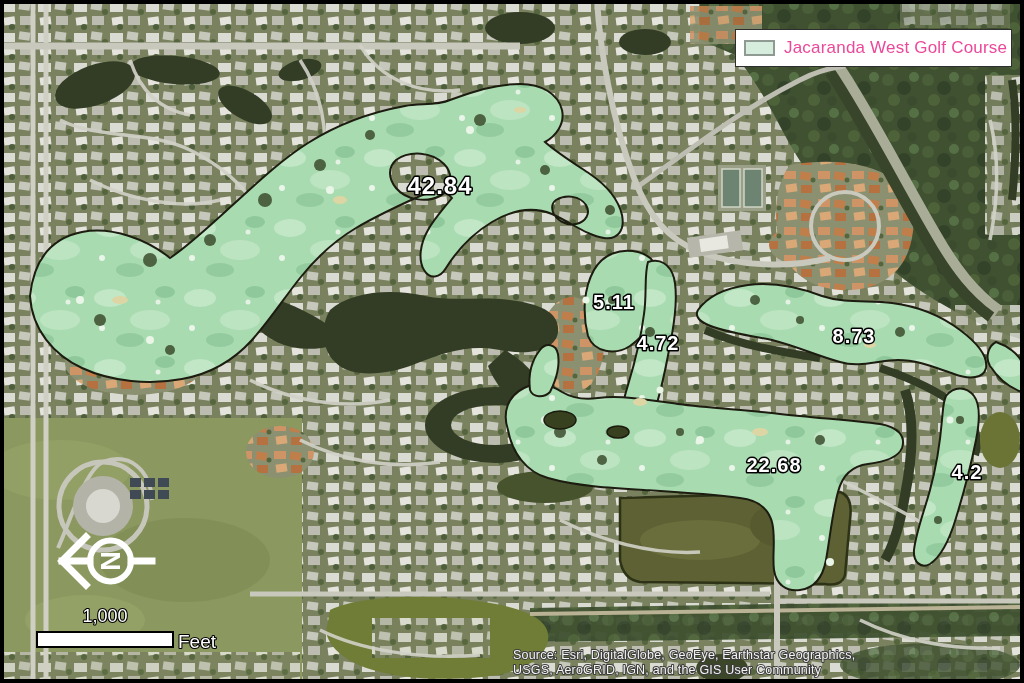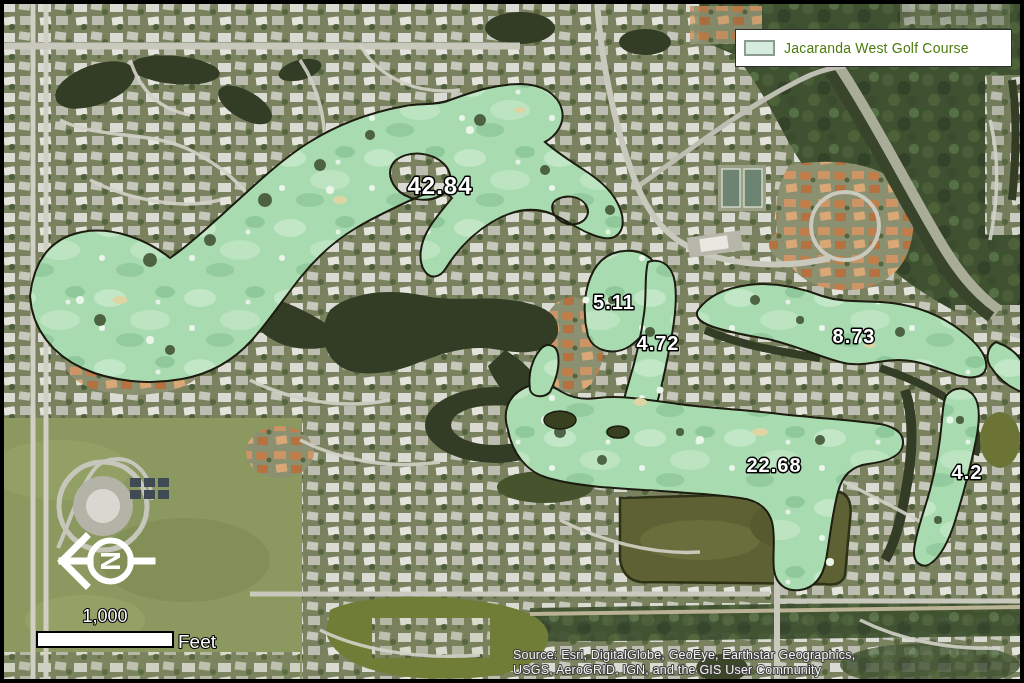--- a/index.html
+++ b/index.html
@@ -4,21 +4,21 @@
 <style>
   html,body{margin:0;padding:0;background:#222;}
   #stage{position:relative;width:1024px;height:683px;overflow:hidden;background:#7b8264;
          font-family:"Liberation Sans",sans-serif;}
   #stage svg{position:absolute;left:0;top:0;}
   
   .legend{position:absolute;left:735px;top:29px;width:277px;height:38px;background:#ffffff;
           border:1px solid #2e2e2e;display:flex;align-items:center;gap:9px;padding-left:8px;
           box-sizing:border-box;z-index:5;}
   .legend .swatch{width:31px;height:16px;background:#d6ecdd;border:2px solid #8f9a93;box-sizing:border-box;}
-  .legend .legend-text{font-size:14px;color:#4d7c0f;letter-spacing:.2px;white-space:nowrap;}
+  .legend .legend-text{font-size:17px;color:#ec4899;letter-spacing:.2px;white-space:nowrap;}
   
   text{font-family:"Liberation Sans",sans-serif;}
   .area-label{font-weight:bold;font-size:20px;fill:#ffffff;stroke:#000000;stroke-width:3px;
               paint-order:stroke;stroke-linejoin:round;letter-spacing:1px;text-anchor:middle;}
   .area-label--lg{font-size:24px;}
   .scale-text{font-size:18px;fill:#ffffff;stroke:#000000;stroke-width:2.2px;paint-order:stroke;
               stroke-linejoin:round;}
   .attr-text{font-size:12.5px;fill:#f4f4f4;stroke:#3c3c3c;stroke-width:2px;paint-order:stroke;
              stroke-linejoin:round;letter-spacing:.2px;}
   .north-letter{font-weight:bold;font-size:27px;fill:#ffffff;text-anchor:middle;}

